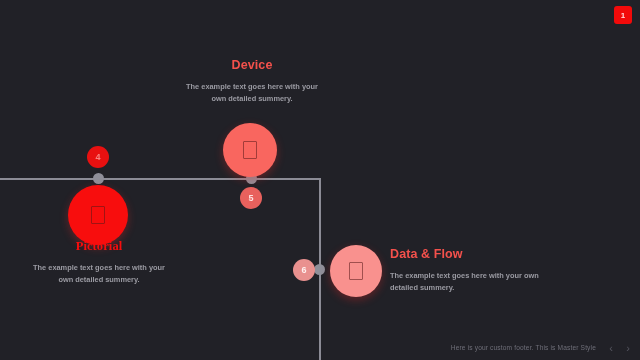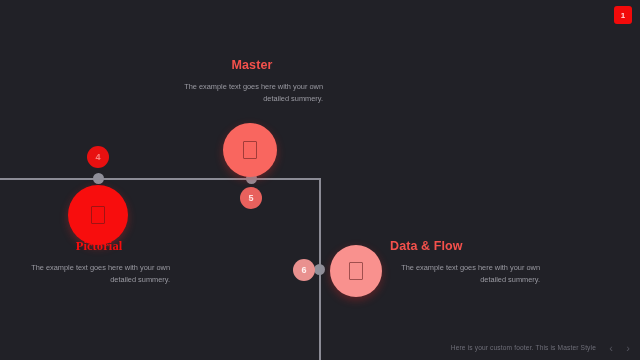--- a/index.html
+++ b/index.html
@@ -107,22 +107,21 @@
   .block .title {
     font-size: 12.5px;
     font-weight: bold;
     letter-spacing: 0.1px;
     line-height: 1.1;
   }
   .block .body {
     font-size: 7.4px;
     line-height: 1.62;
     color: #9a9aa2;
-    font-weight: normal;
-    text-align: right;
+    font-weight: bold;
   }
 
   .block-device {
     left: 181px; top: 59px;
     width: 142px;
     text-align: center;
   }
   .block-device .title { color: #f4514c; }
   .block-device .body { margin-top: 8px; }
 
@@ -132,21 +131,21 @@
     text-align: center;
   }
   .block-pictorial .title { color: #f80d0d; font-family: Liberation Serif, serif; }
   .block-pictorial .body { margin-top: 8px; }
 
   .block-dataflow {
     left: 390px; top: 240px;
     width: 150px;
     text-align: left;
   }
-  .block-dataflow .title { color: #f4514c; }
+  .block-dataflow .title { color: #f4514c; margin-top: 8px; }
   .block-dataflow .body { margin-top: 8px; }
 
   
   .slide-chip {
     position: absolute;
     right: 8px;
     top: 6px;
     width: 18px;
     height: 18px;
     border-radius: 3px;
@@ -203,21 +202,21 @@
     <span>4</span>
   </div>
   <div class="num-badge b5">
     <span>5</span>
   </div>
   <div class="num-badge b6">
     <span>6</span>
   </div>
 
   <div class="block block-device">
-    <div class="title">Master</div>
+    <div class="title">Device</div>
     <div class="body">The example text goes here with your own detailed summery.</div>
   </div>
   <div class="icon-circle circle-device">
     <span class="glyph"></span>
   </div>
 
   <div class="icon-circle circle-pictorial">
     <span class="glyph"></span>
   </div>
   <div class="block block-pictorial">

